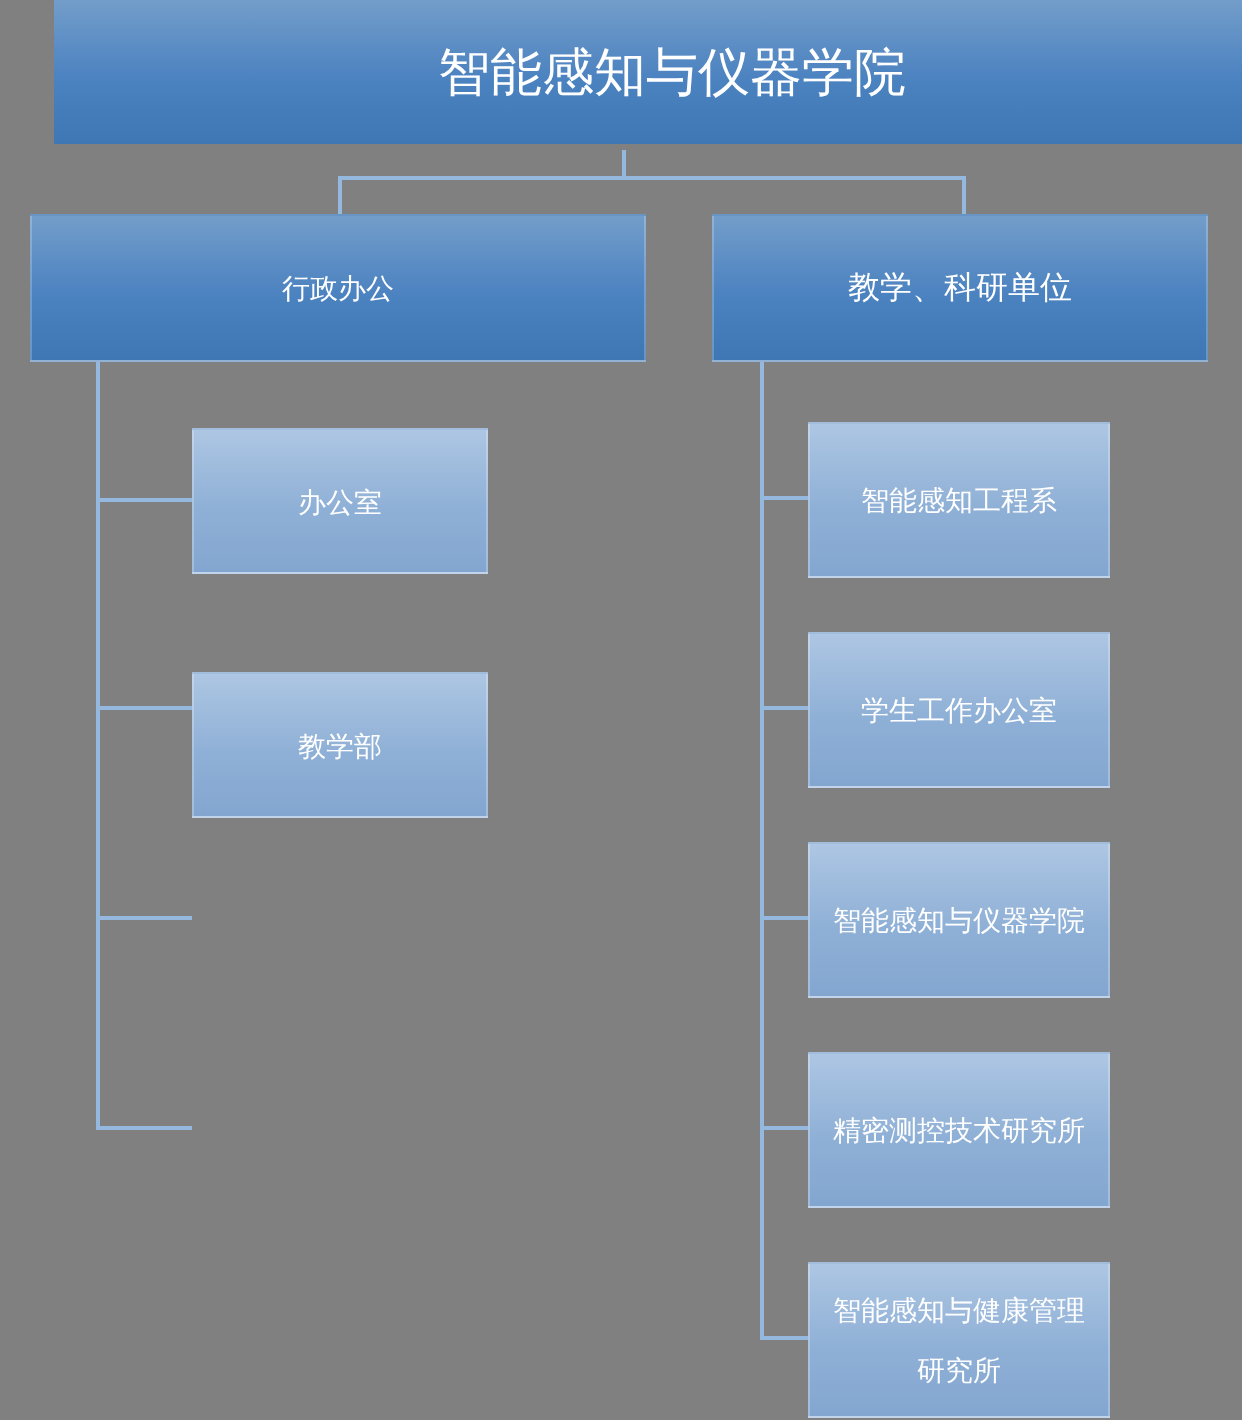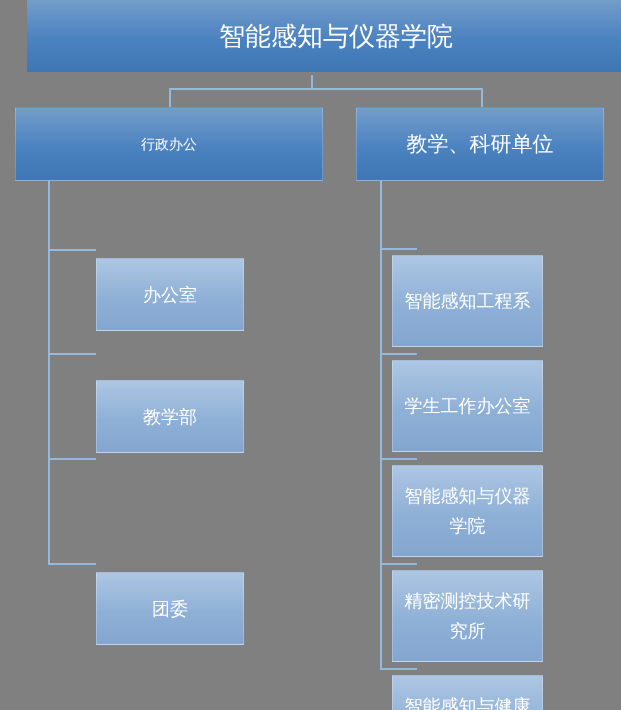--- a/index.html
+++ b/index.html
@@ -25,29 +25,28 @@
   .grad-dark {
     background: linear-gradient(180deg, #739dca 0%, #4b82c0 55%, #3e77b3 100%);
   }
   .grad-light {
     background: linear-gradient(180deg, #adc6e3 0%, #8fb0d6 55%, #83a6d0 100%);
     border: 1px solid rgba(255,255,255,0.25);
   }
   .bordered { border: 1px solid rgba(255,255,255,0.22); }
   .root-node    { left: 3px;   top: 0;     width: 618px; height: 72px; font-size: 26px; margin-left: 24px; }
   .left-header  { left: 15px;  top: 107px; width: 308px; height: 74px; font-size: 14px; line-height: 32px; }
-  .right-header { left: 356px; top: 107px; width: 248px; height: 74px; font-size: 21px; }
+  .right-header { left: 356px; top: 107px; width: 248px; height: 74px; font-size: 16px; }
   .child {
-    font-size: 18px;
+    font-size: 14px;
     line-height: 30px;
     padding: 0 6px;
-    margin-top: 44px;
   }
   .l-child { left: 96px;  width: 148px; height: 73px; }
-  .r-child { left: 392px; width: 151px; height: 92px; }
+  .r-child { left: 404px; width: 151px; height: 78px; }
   .l1 { top: 214px; } .l2 { top: 336px; } .l3 { top: 423px; } .l4 { top: 528px; }
   .r1 { top: 211px; } .r2 { top: 316px; } .r3 { top: 421px; } .r4 { top: 526px; } .r5 { top: 631px; }
   .line { position: absolute; background: #94b8de; }
   .conn-root-v     { left: 311px; top: 75px;  width: 2px;   height: 15px; }
   .conn-top-h      { left: 169px; top: 88px;  width: 314px; height: 2px; }
   .conn-lhead-v    { left: 169px; top: 88px;  width: 2px;   height: 19px; }
   .conn-rhead-v    { left: 481px; top: 88px;  width: 2px;   height: 19px; }
   .conn-ltrunk     { left: 48px;  top: 181px; width: 2px;   height: 384px; }
   .conn-rtrunk     { left: 380px; top: 181px; width: 2px;   height: 489px; }
   .lstub { left: 48px;  width: 48px; height: 2px; }
@@ -89,23 +88,20 @@
   <div class="line rstub rs3"></div>
   <div class="line rstub rs4"></div>
   <div class="line rstub rs5"></div>
 
   <div class="box grad-light child l-child l1">
     <span>办公室</span>
   </div>
   <div class="box grad-light child l-child l2">
     <span>教学部</span>
   </div>
-  <div class="box grad-light child l-child l4">
-    <span>团委</span>
-  </div>
 
   <div class="box grad-light child r-child r1">
     <span>智能感知工程系</span>
   </div>
   <div class="box grad-light child r-child r2">
     <span>学生工作办公室</span>
   </div>
   <div class="box grad-light child r-child r3">
     <span>智能感知与仪器学院</span>
   </div>

